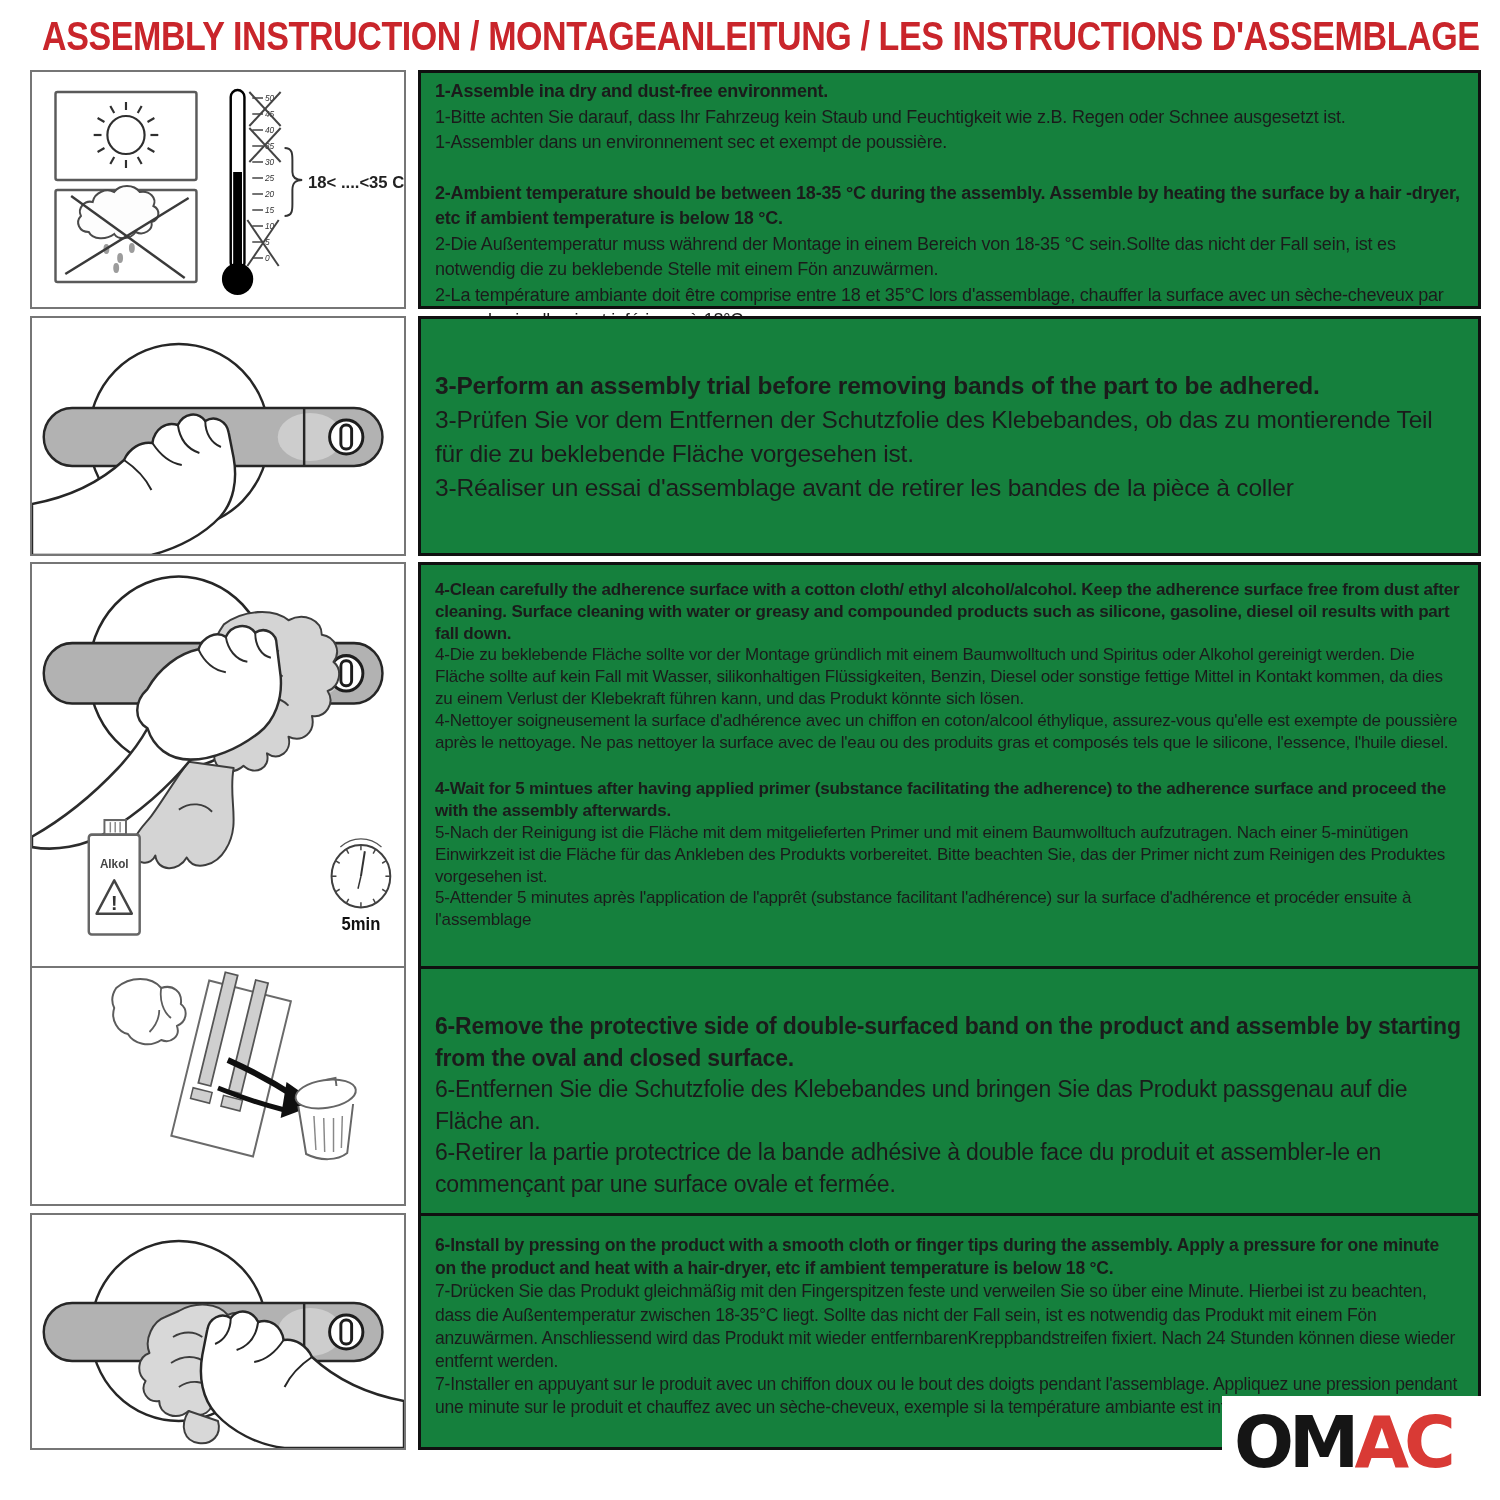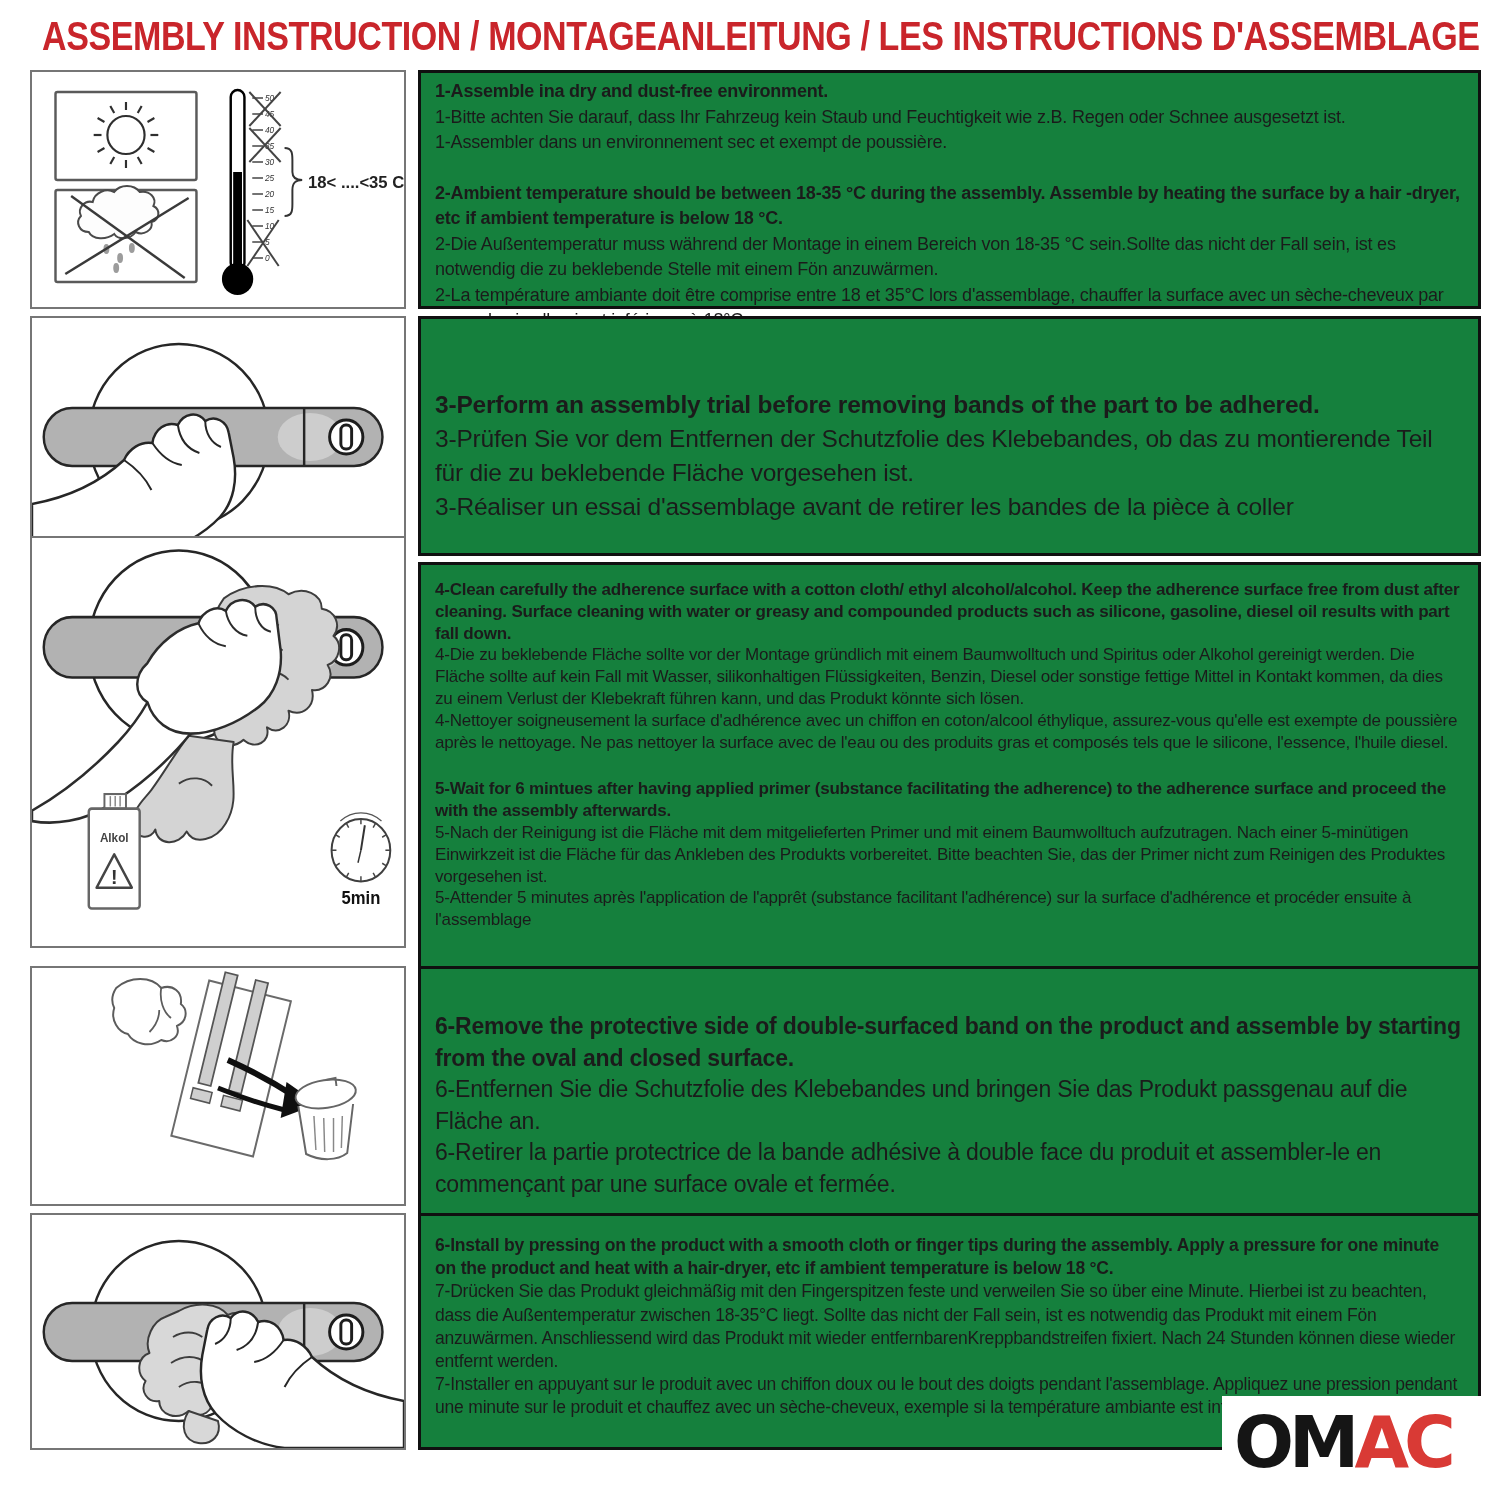--- a/index.html
+++ b/index.html
@@ -121,27 +121,27 @@
         <line x1="278" y1="91" x2="278" y2="147" stroke="#262626" stroke-width="2.5"></line>
         <circle cx="321" cy="119" r="17" fill="#fff" stroke="#1d1d1d" stroke-width="3"></circle>
         <rect x="315.5" y="107" width="11" height="24" rx="5" fill="#fff" stroke="#1d1d1d" stroke-width="3"></rect>
       </g>
       <g>
         <path d="M0,186 C44,178 72,162 94,142 C99,131 111,123 123,125 C125,111 137,103 149,107 C155,95 169,93 177,103 C187,97 199,103 201,115 L206,140 C210,162 206,184 192,199 C176,216 150,230 122,237 L0,237 Z" fill="#fff" stroke="#262626" stroke-width="2.5" stroke-linejoin="round"></path>
         <path d="M123,125 C131,137 141,145 153,147 M149,107 C151,121 159,131 171,135 M177,103 C177,115 183,125 193,129 M94,142 C106,150 116,160 122,172" fill="none" stroke="#262626" stroke-width="2"></path>
       </g>
     </svg>
   </div>
-  <div class="textbox fs2" style="top:316px;height:240px;padding-top:69px;">
+  <div class="textbox fs2" style="top:316px;height:240px;padding-top:50px;">
     <p class="para b">3-Perform an assembly trial before removing bands of the part to be adhered.</p>
     <p class="para">3-Prüfen Sie vor dem Entfernen der Schutzfolie des Klebebandes, ob das zu montierende Teil für die zu beklebende Fläche vorgesehen ist.</p>
     <p class="para">3-Réaliser un essai d'assemblage avant de retirer les bandes de la pièce à coller</p>
   </div>
 
-  <div class="imgbox" style="top:536px;height:412px;text-align:right;">
+  <div class="imgbox" style="top:562px;height:412px;text-align:right;">
     <svg viewBox="0 0 380 392" preserveAspectRatio="none">
       <g transform="translate(0,-14)">
         <circle cx="150" cy="118" r="92" fill="#fff" stroke="#262626" stroke-width="2.5"></circle>
         <rect x="12" y="90" width="346" height="58" rx="29" fill="#b2b2b2" stroke="#262626" stroke-width="2.5"></rect>
         <ellipse cx="284" cy="119" rx="33" ry="24" fill="#cdcdcd"></ellipse>
         <line x1="278" y1="91" x2="278" y2="147" stroke="#262626" stroke-width="2.5"></line>
         <circle cx="321" cy="119" r="17" fill="#fff" stroke="#1d1d1d" stroke-width="3"></circle>
         <rect x="315.5" y="107" width="11" height="24" rx="5" fill="#fff" stroke="#1d1d1d" stroke-width="3"></rect>
       </g>
       <g>
@@ -184,21 +184,21 @@
         <line x1="336" y1="300" x2="340" y2="276" stroke="#333" stroke-width="2"></line>
         <line x1="336" y1="300" x2="333" y2="312" stroke="#333" stroke-width="1.5"></line>
         <text x="336" y="352" text-anchor="middle" font-size="17" font-weight="600" fill="#111">5min</text>
       </g>
     </svg>
   </div>
   <div class="textbox fs3" style="top:562px;height:412px;padding-top:14px;">
     <p class="para b">4-Clean carefully the adherence surface with a cotton cloth/ ethyl alcohol/alcohol. Keep the adherence surface free from dust after cleaning. Surface cleaning with water or greasy and compounded products such as silicone, gasoline, diesel oil results with part fall down.</p>
     <p class="para">4-Die zu beklebende Fläche sollte vor der Montage gründlich mit einem Baumwolltuch und Spiritus oder Alkohol gereinigt werden. Die Fläche sollte auf kein Fall mit Wasser, silikonhaltigen Flüssigkeiten, Benzin, Diesel oder sonstige fettige Mittel in Kontakt kommen, da dies zu einem Verlust der Klebekraft führen kann, und das Produkt könnte sich lösen.</p>
     <p class="para">4-Nettoyer soigneusement la surface d'adhérence avec un chiffon en coton/alcool éthylique, assurez-vous qu'elle est exempte de poussière après le nettoyage. Ne pas nettoyer la surface avec de l'eau ou des produits gras et composés tels que le silicone, l'essence, l'huile diesel.</p>
-    <p class="para b gap">5-Wait for 6 mintues after having applied primer (substance facilitating the adherence) to the adherence surface and proceed the with the assembly afterwards.</p>
+    <p class="para b gap">4-Wait for 5 mintues after having applied primer (substance facilitating the adherence) to the adherence surface and proceed the with the assembly afterwards.</p>
     <p class="para">5-Nach der Reinigung ist die Fläche mit dem mitgelieferten Primer und mit einem Baumwolltuch aufzutragen. Nach einer 5-minütigen Einwirkzeit ist die Fläche für das Ankleben des Produkts vorbereitet. Bitte beachten Sie, das der Primer nicht zum Reinigen des Produktes vorgesehen ist.</p>
     <p class="para">5-Attender 5 minutes après l'application de l'apprêt (substance facilitant l'adhérence) sur la surface d'adhérence et procéder ensuite à l'assemblage</p>
   </div>
 
   <div class="imgbox" style="top:966px;height:240px;">
     <svg viewBox="0 0 380 236" preserveAspectRatio="none">
       <g transform="rotate(14 200 110)">
         <rect x="158" y="20" width="86" height="160" fill="#fff" stroke="#6a6a6a" stroke-width="2"></rect>
         <rect x="172" y="8" width="13" height="114" fill="#cfcfcf" stroke="#555" stroke-width="1.8"></rect>
         <rect x="204" y="8" width="13" height="114" fill="#cfcfcf" stroke="#555" stroke-width="1.8"></rect>

